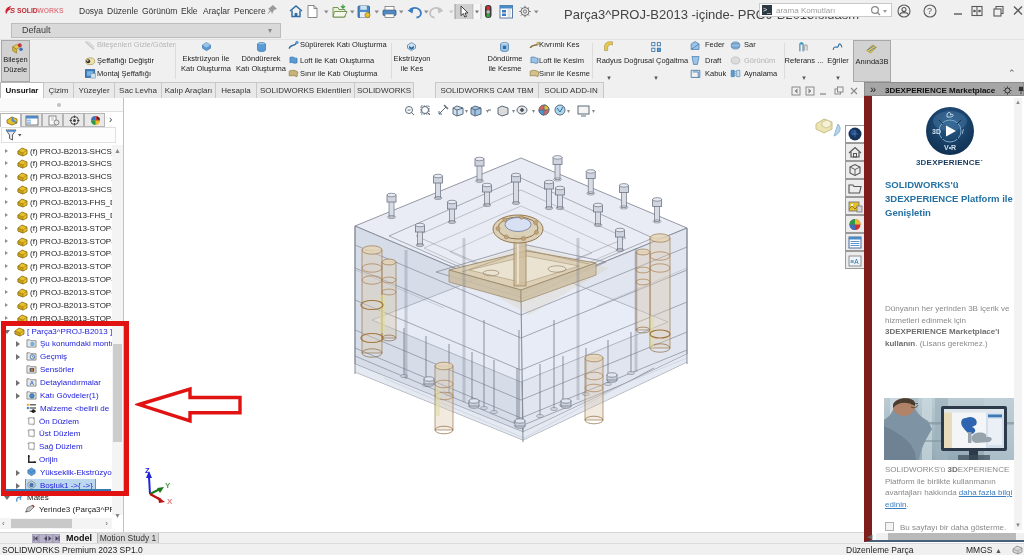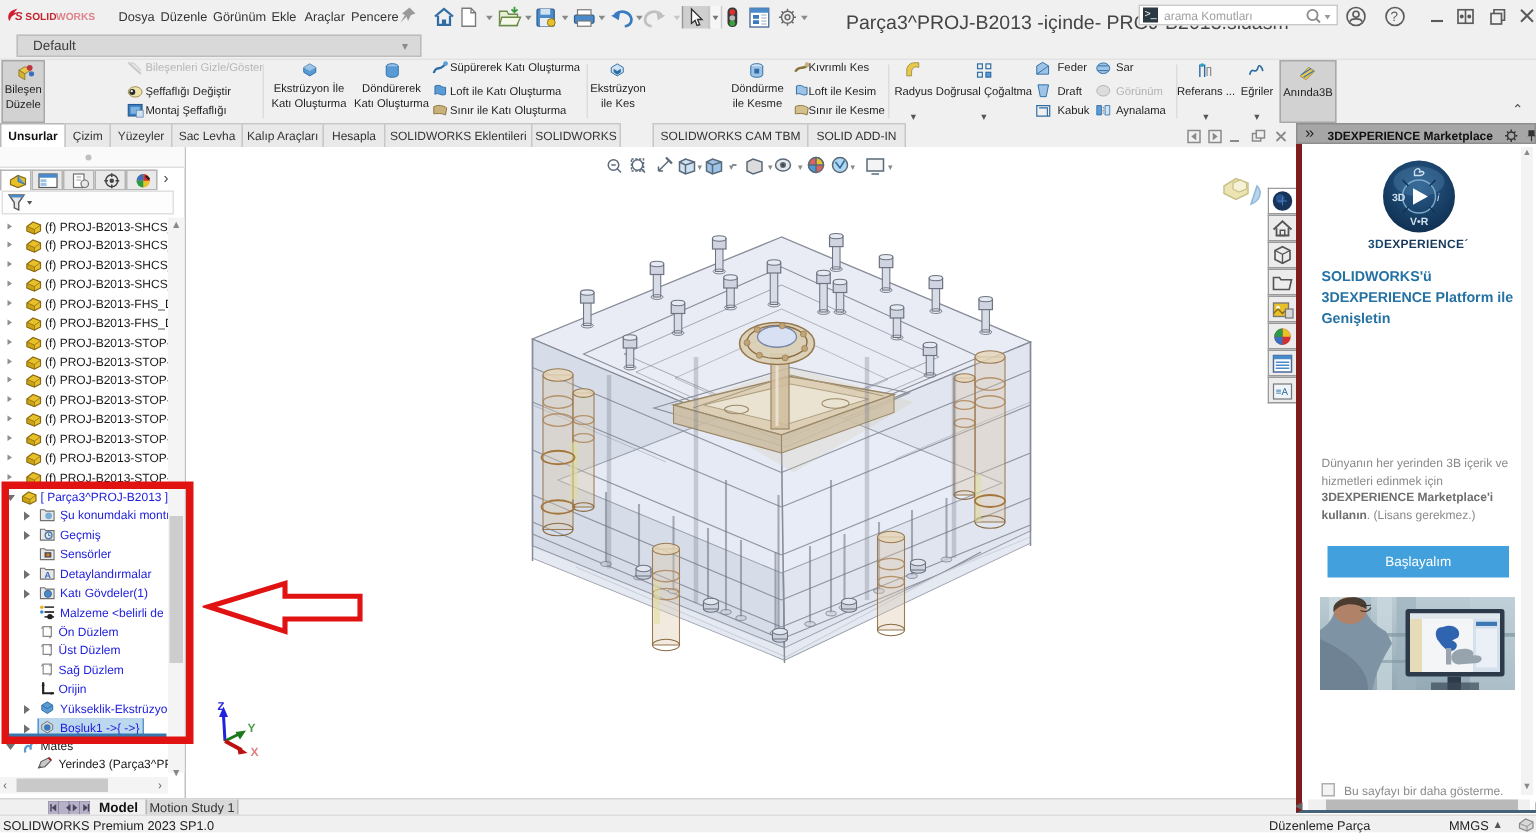--- a/index.html
+++ b/index.html
@@ -52,21 +52,21 @@
 #vthumb { position:absolute; left:1px; top:199px; width:9px; height:98px; background:#cdcdcd; }
 #hscroll { position:absolute; left:0px; top:420px; width:112px; height:11px; background:#f4f4f4; }
 #hthumb { position:absolute; left:11px; top:1px; width:61px; height:9px; background:#c9c9c9; }
 
 
 #viewport { left:124px; top:98px; width:740px; height:434px; background:#fff; }
 
 
 #tpheader { left:864px; top:82px; width:160px; height:14px; background:#a6a6a6; border:1px solid #8e8e8e; }
 #tpheader .tit { position:absolute; left:20px; top:2.5px; font-size:8px; font-weight:bold; color:#111; }
-#tpane { left:864px; top:96px; width:160px; height:446px; background:#fff; border-left:4px solid #7f1d1d; border-bottom:2px solid #46617a; }
+#tpane { left:864px; top:96px; width:160px; height:446px; background:#fff; border-left:8px solid #7f1d1d; border-bottom:2px solid #46617a; }
 #tpane .head { color:#2471a3; font-weight:bold; font-size:9.5px; line-height:14px; }
 #tpane p { font-size:8px; color:#8a8a8a; line-height:11.5px; }
 #btn { left:17px; top:268px; width:121px; height:21px; background:#42a0dc; color:#fff; font-size:9px; text-align:center; line-height:21px; }
 #tpvscroll { position:absolute; right:2px; top:2px; width:8px; height:432px; background:#f3f3f3; }
 #tphscroll { position:absolute; left:4px; top:437px; width:148px; height:7px; background:#f0f0f0; }
 #tphthumb { position:absolute; left:12px; top:0px; width:128px; height:7px; background:#b9b9b9; }
 
 
 #motion { left:0; top:532px; width:864px; height:11px; background:#f0f0f0; border-top:1px solid #d5d5d5; }
 #motion .mtab { position:absolute; top:0; height:11px; font-size:9px; line-height:11px; }
@@ -1019,21 +1019,20 @@
     <g stroke="#123351" stroke-width="1">
         <line x1="14" y1="14" x2="18" y2="18"></line>
         <line x1="36" y1="14" x2="32" y2="18"></line>
         <line x1="14" y1="36" x2="18" y2="32"></line>
         <line x1="36" y1="36" x2="32" y2="32"></line>
       </g>
   </svg>
   <div class="abs" style="left:0;top:62px;width:155px;text-align:center;font-size:8px;font-weight:bold;color:#16375a;letter-spacing:.2px"><span style="color:#1b4e79">3D</span>EXPERIENCE´</div>
   <div class="abs head" style="left:13px;top:82px">SOLIDWORKS'ü<br>3DEXPERIENCE Platform ile<br>Genişletin</div>
   <p class="abs" style="left:13px;top:207px;width:133px">Dünyanın her yerinden 3B içerik ve hizmetleri edinmek için <b style="color:#6e6e6e">3DEXPERIENCE Marketplace'i kullanın</b>. (Lisans gerekmez.)</p>
-  <div class="abs" id="btn">Başlayalım</div>
 <svg class="abs" style="left:12px;top:302px" width="130" height="62" viewBox="0 0 130 62">
 <defs>
         <linearGradient id="pbg" x1="0" y1="0" x2="0" y2="1">
           <stop offset="0" stop-color="#bcccd4"></stop>
           <stop offset="1" stop-color="#93a9b4"></stop>
         </linearGradient>
       </defs>
 <rect x="0" y="0" width="130" height="62" fill="url(#pbg)"></rect>
 <rect x="6" y="0" width="11" height="62" fill="#cddbe2" opacity=".8"></rect>
 <rect x="21" y="0" width="13" height="62" fill="#a4bac6" opacity=".8"></rect>
@@ -1055,20 +1054,21 @@
 <rect x="84" y="34" width="3.5" height="11" fill="#9aa4ae"></rect>
 <path d="M90 36 C96 33 104 35 102 39 C108 38 110 42 105 44 L92 45 C87 44 86 39 90 36 Z" fill="#97a3ad"></path>
 <rect x="85" y="53" width="9" height="9" fill="#2c3a4a"></rect>
 <rect x="74" y="57" width="32" height="5" fill="#3c4a58" opacity=".7"></rect>
 <path d="M0 62 L0 22 C5 19 8 15 10 9 C15 2 26 3 30 9 C33 15 37 19 44 23 L48 31 C42 41 37 50 35 62 Z" fill="#7e93a4"></path>
 <path d="M0 62 L0 28 C9 32 21 39 27 47 C31 53 32 57 32 62 Z" fill="#6e8294"></path>
 <ellipse cx="20" cy="9" rx="11" ry="9" fill="#b08268"></ellipse>
 <path d="M9 7 C10 0 29 -3 31 5 L31 8 C24 4 15 3 9 10 Z" fill="#4a3c30"></path>
 <path d="M27 6 L34 5.5 M27 9 C30 10.5 33 9.5 34 7" stroke="#3a3028" stroke-width=".7" fill="none"></path>
 </svg>
+  <p class="abs" style="left:13px;top:368px;width:133px">SOLIDWORKS'ü <b style="color:#6e6e6e">3D</b>EXPERIENCE Platform ile birlikte kullanmanın avantajları hakkında <span style="color:#3a7ebf;text-decoration:underline">daha fazla bilgi edinin</span>.</p>
   <div class="abs" style="left:13px;top:426px;width:9px;height:9px;background:#f4f4f4;border:1px solid #b0b0b0"></div>
   <p class="abs" style="left:28px;top:426px;width:125px;white-space:nowrap">Bu sayfayı bir daha gösterme.</p>
   <div id="tpvscroll">
       <div class="abs" style="left:1px;top:1px;font-size:6px;color:#888">▲</div>
       <div class="abs" style="left:1px;top:424px;font-size:6px;color:#888">▼</div>
     </div>
   <div id="tphscroll">
       <div class="abs" style="left:-9px;top:0px;font-size:7px;color:#666">◀</div>
       <div id="tphthumb"></div>
       <div class="abs" style="right:-9px;top:0px;font-size:7px;color:#666">▶</div>

